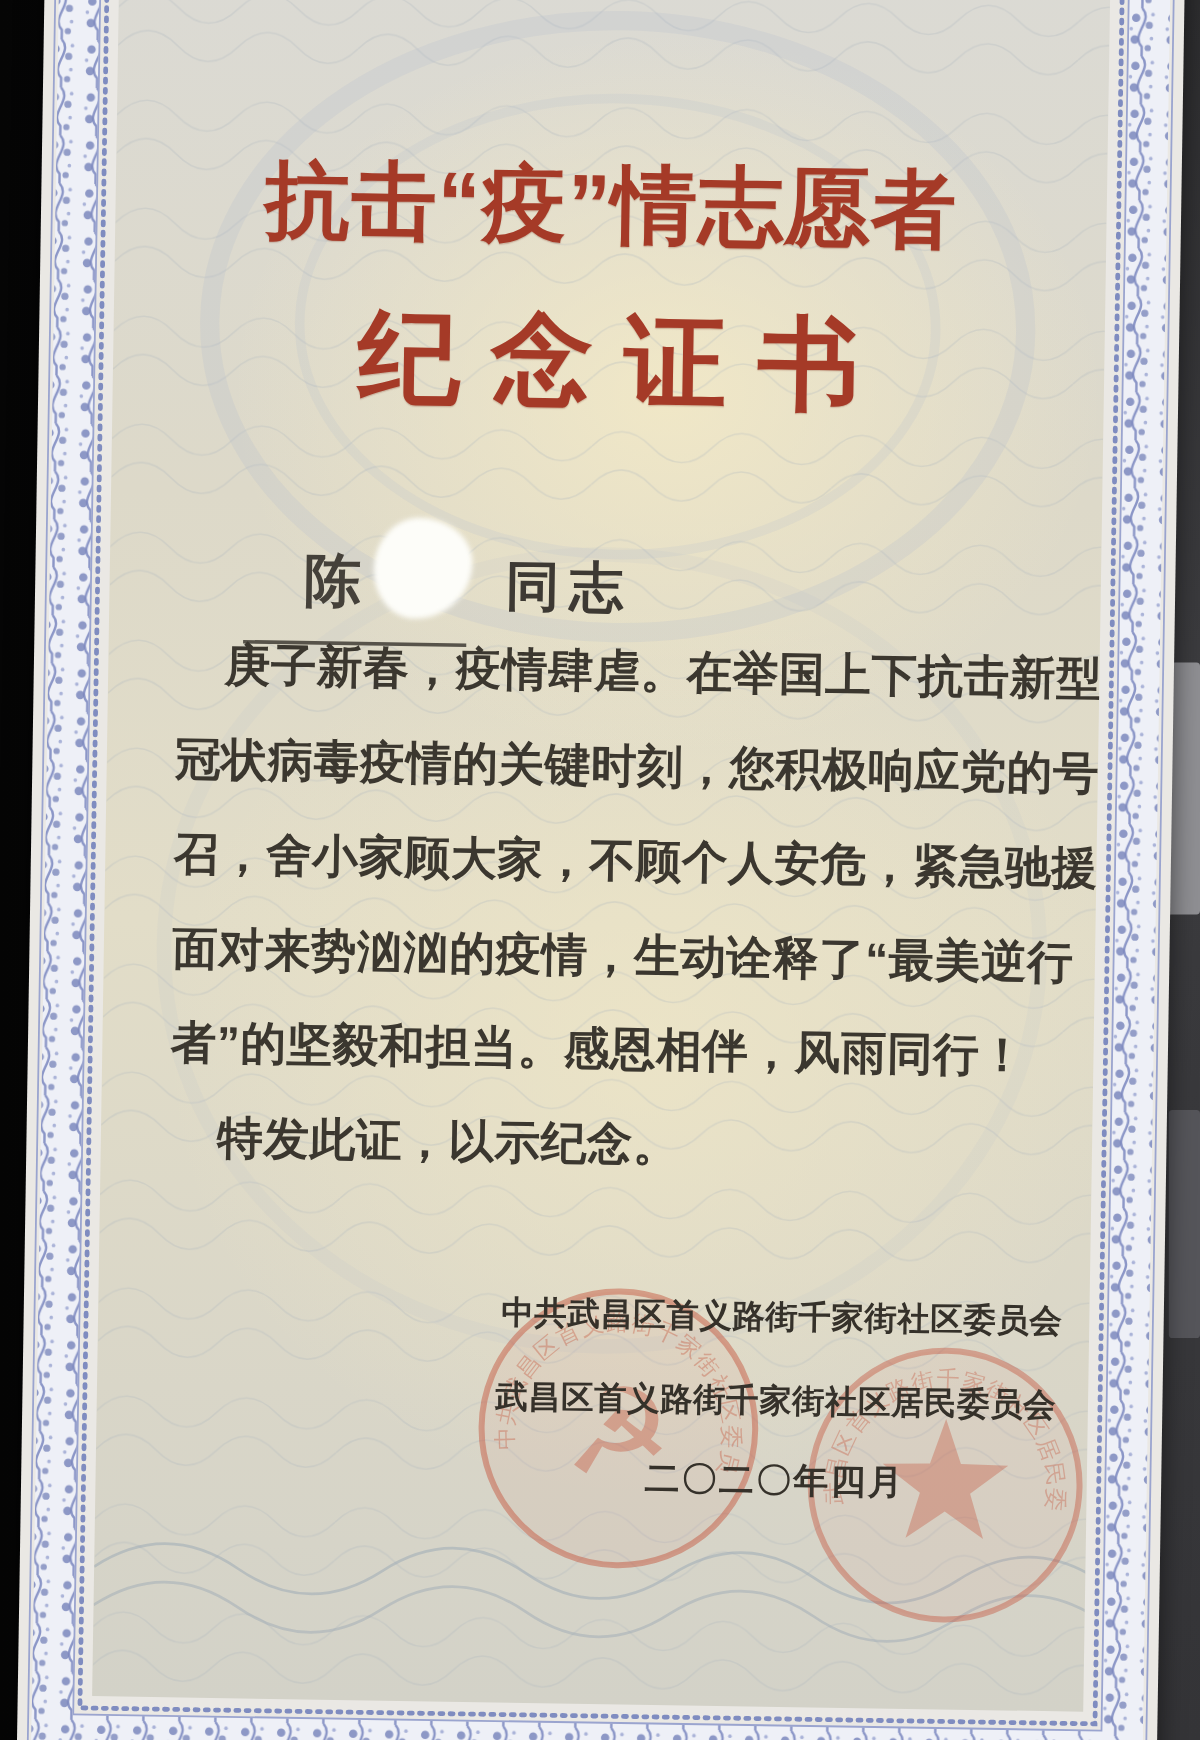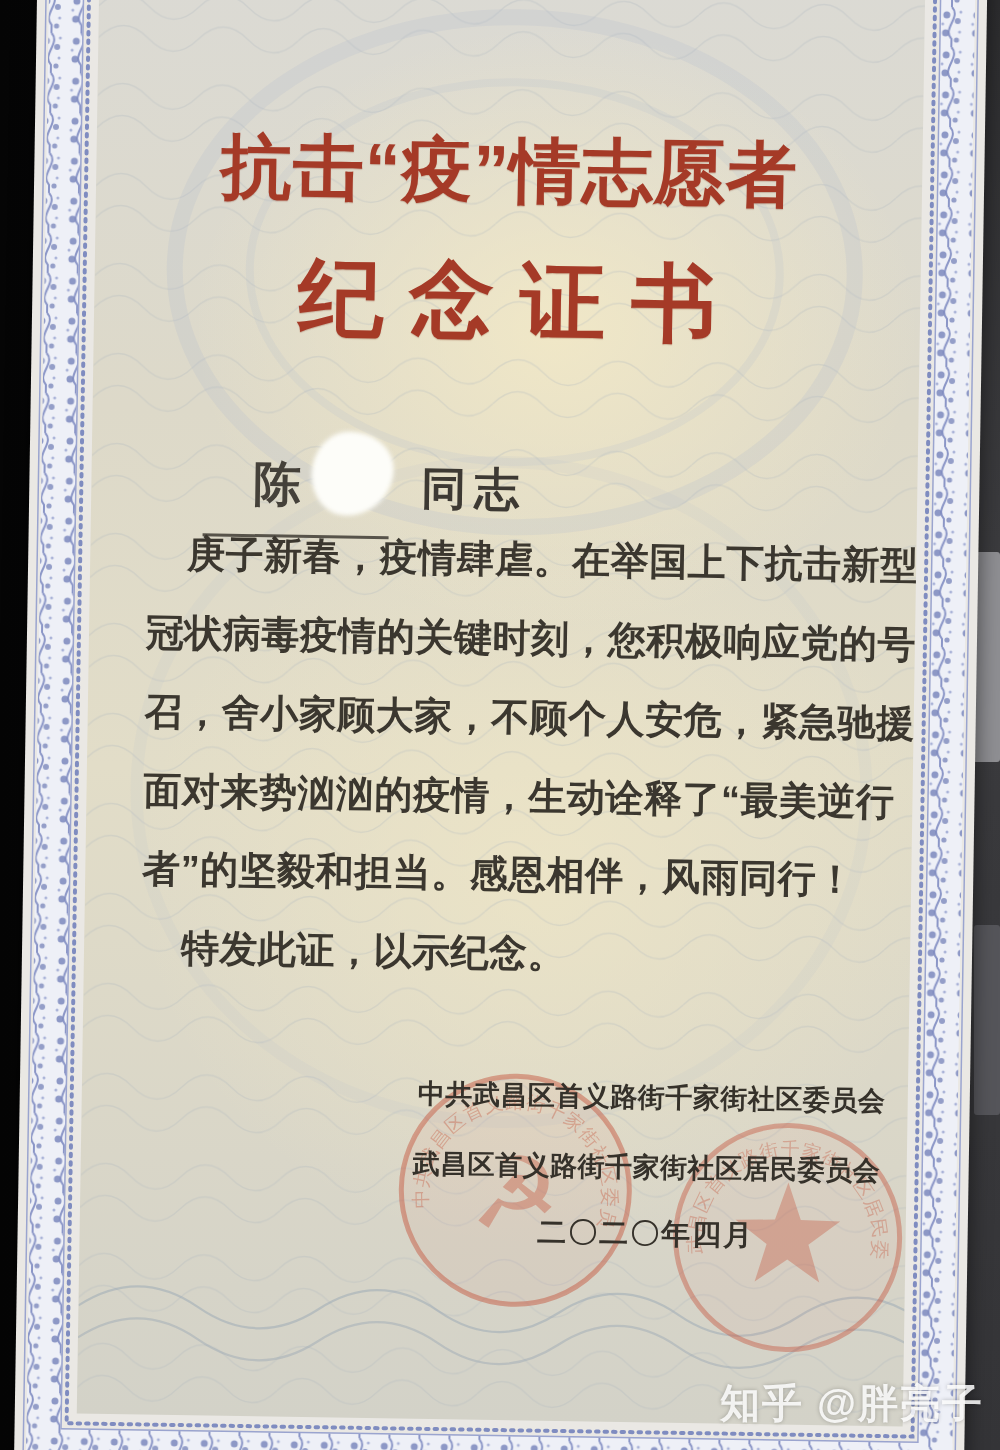--- a/index.html
+++ b/index.html
@@ -151,14 +151,13 @@
         </text>
       </svg>
 
       <div class="issuer issuer-1">中共武昌区首义路街千家街社区委员会</div>
       <div class="issuer issuer-2">武昌区首义路街千家街社区居民委员会</div>
       <div class="issue-date">二〇二〇年四月</div>
 
     </div>
   </div>
 
-  <div class="watermark">知乎 @胖亮子</div>
 </div>
 
 </body></html>

